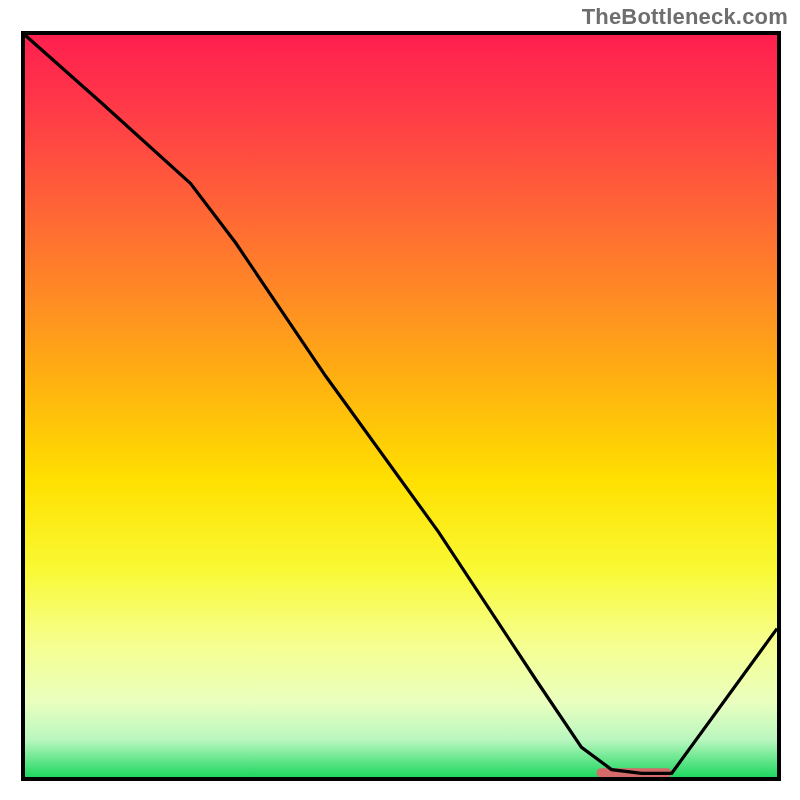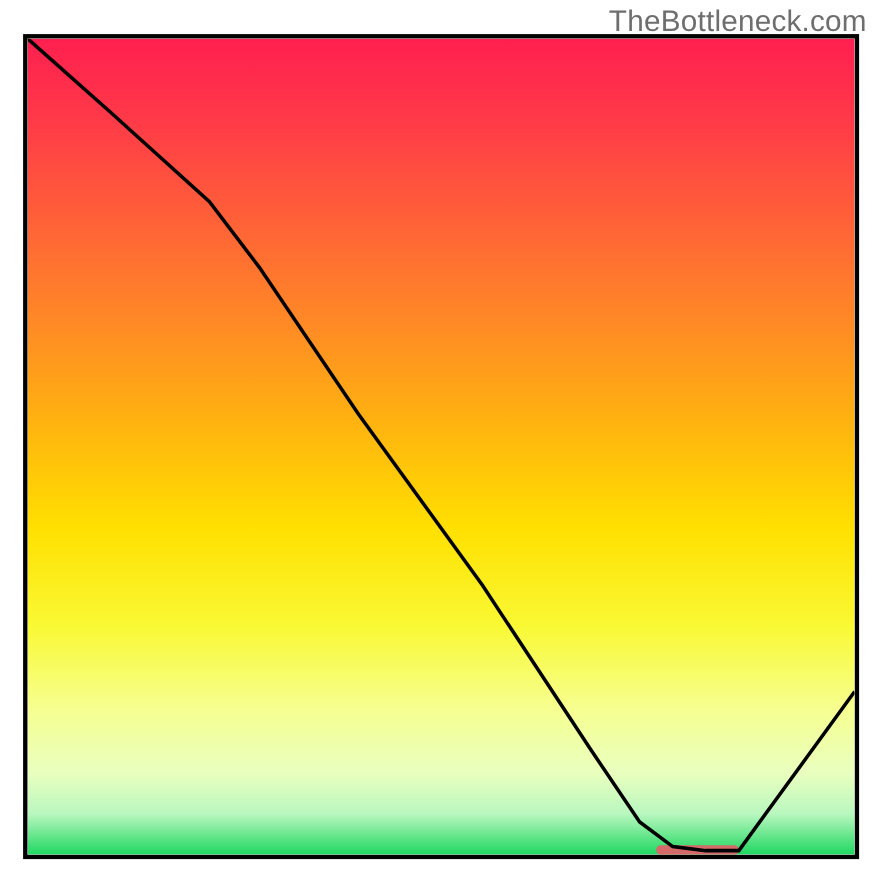--- a/index.html
+++ b/index.html
@@ -14,22 +14,22 @@
   .frame {
     position: relative;
     width: 800px;
     height: 800px;
     box-sizing: border-box;
   }
   .watermark {
     position: absolute;
     top: 4px;
     right: 12px;
-    font-size: 27px;
-    font-weight: 400;
+    font-size: 22px;
+    font-weight: 700;
     color: #6e6e6e;
     letter-spacing: 0.2px;
     user-select: none;
   }
   .plot-area {
     position: absolute;
     left: 21px;
     top: 31px;
     width: 760px;
     height: 750px;

